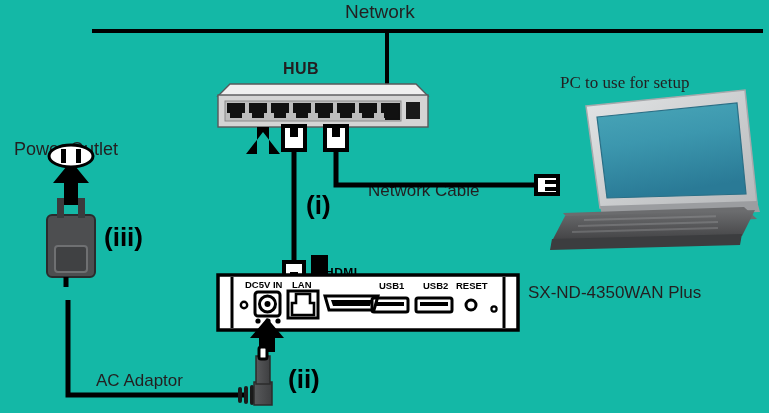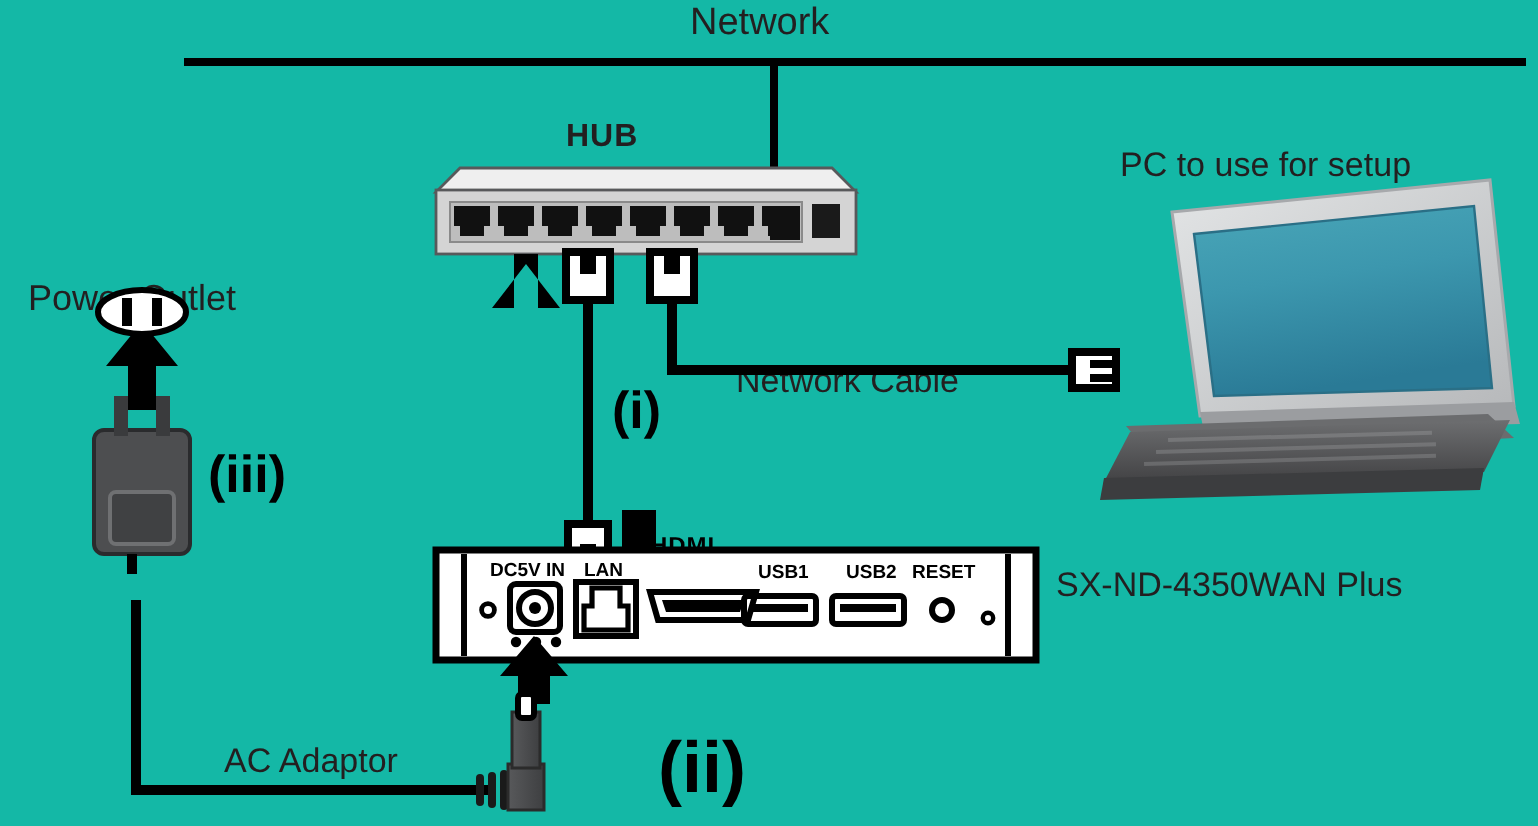--- a/index.html
+++ b/index.html
@@ -15,29 +15,29 @@
     overflow:hidden;
   }
   .lbl{
     position:absolute;
     color:#231f20;
     white-space:nowrap;
     line-height:1;
   }
   .lbl-network{ left:345px; top:2px; font-size:19px; }
   .lbl-hub{ left:283px; top:61px; font-size:16px; font-weight:bold; letter-spacing:.5px;}
-  .lbl-pc{ left:560px; top:74px; font-size:17px; }
+  .lbl-pc{ left:560px; top:74px; font-size:17px;font-family:Liberation Serif, serif; }
   .lbl-power-outlet{ left:14px; top:140px; font-size:18px; }
   .lbl-netcable{ left:368px; top:182px; font-size:17px; }
-  .lbl-acadaptor{ left:96px; top:372px; font-size:17px;margin-left:16px; }
+  .lbl-acadaptor{ left:96px; top:372px; font-size:17px; }
   .lbl-dev1{ left:528px; top:284px; font-size:17px; }
   .lbl-dev2{ left:536px; top:307px; font-size:17px; }
   .rn{ position:absolute; font-weight:bold; color:#000; line-height:1; white-space:nowrap;}
   .rn-i{ left:306px; top:192px; font-size:26px; }
-  .rn-ii{ left:288px; top:366px; font-size:36px;margin-left:41px; }
+  .rn-ii{ left:288px; top:366px; font-size:26px; }
   .rn-iii{ left:104px; top:224px; font-size:26px; }
 
   svg.layer{ position:absolute; left:0; top:0; width:769px; height:413px; }
 </style>
 </head>
 <body>
 
 <div id="stage">
 
   <div class="lbl lbl-network">Network</div>

